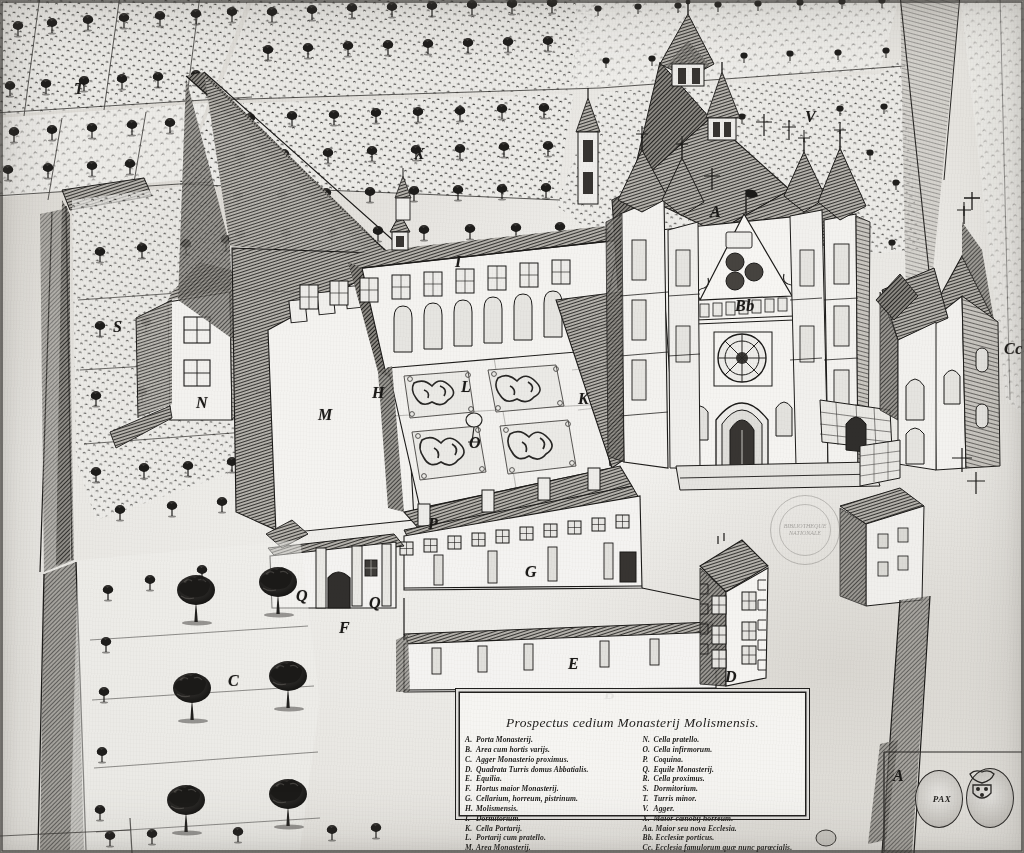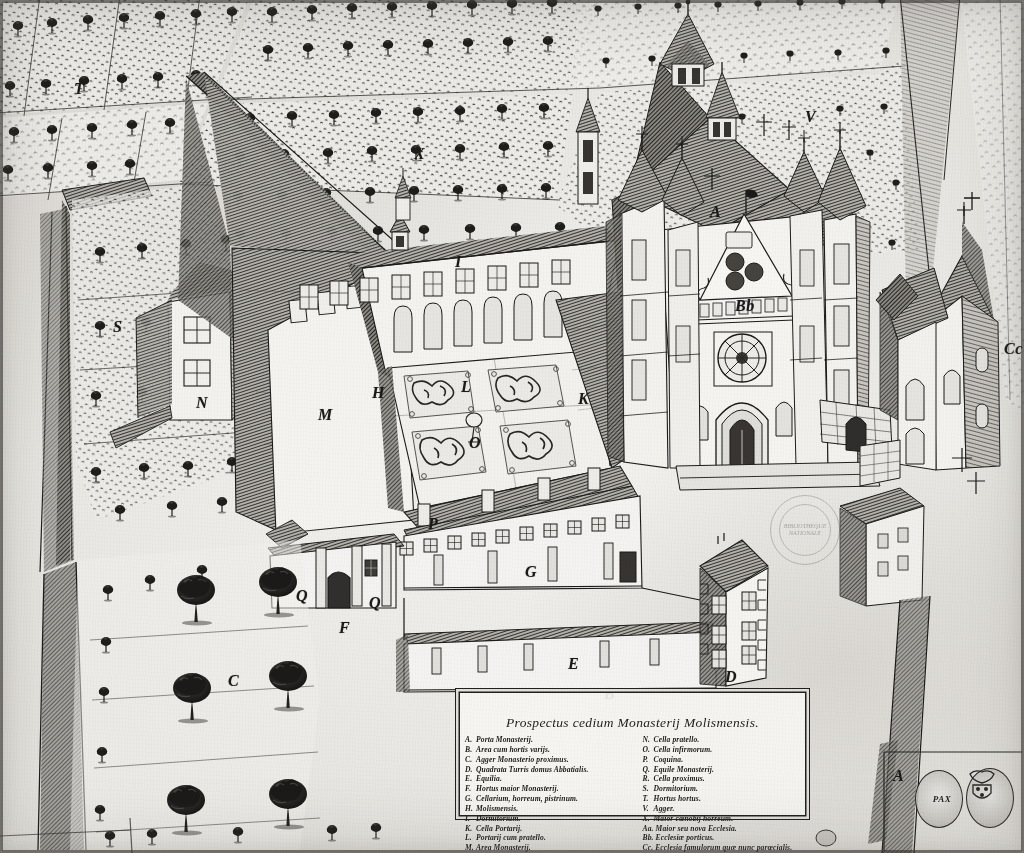--- a/index.html
+++ b/index.html
@@ -937,21 +937,21 @@
           <div class="legrow">
             <span class="legkey">R.</span>
             <span class="legtxt">Cella proximus.</span>
           </div>
           <div class="legrow">
             <span class="legkey">S.</span>
             <span class="legtxt">Dormitorium.</span>
           </div>
           <div class="legrow">
             <span class="legkey">T.</span>
-            <span class="legtxt">Hortus hortus.</span>
+            <span class="legtxt">Turris minor.</span>
           </div>
           <div class="legrow">
             <span class="legkey">V.</span>
             <span class="legtxt">Agger.</span>
           </div>
           <div class="legrow">
             <span class="legkey">X.</span>
             <span class="legtxt">Maior cœnobij horreum.</span>
           </div>
           <div class="legrow">

